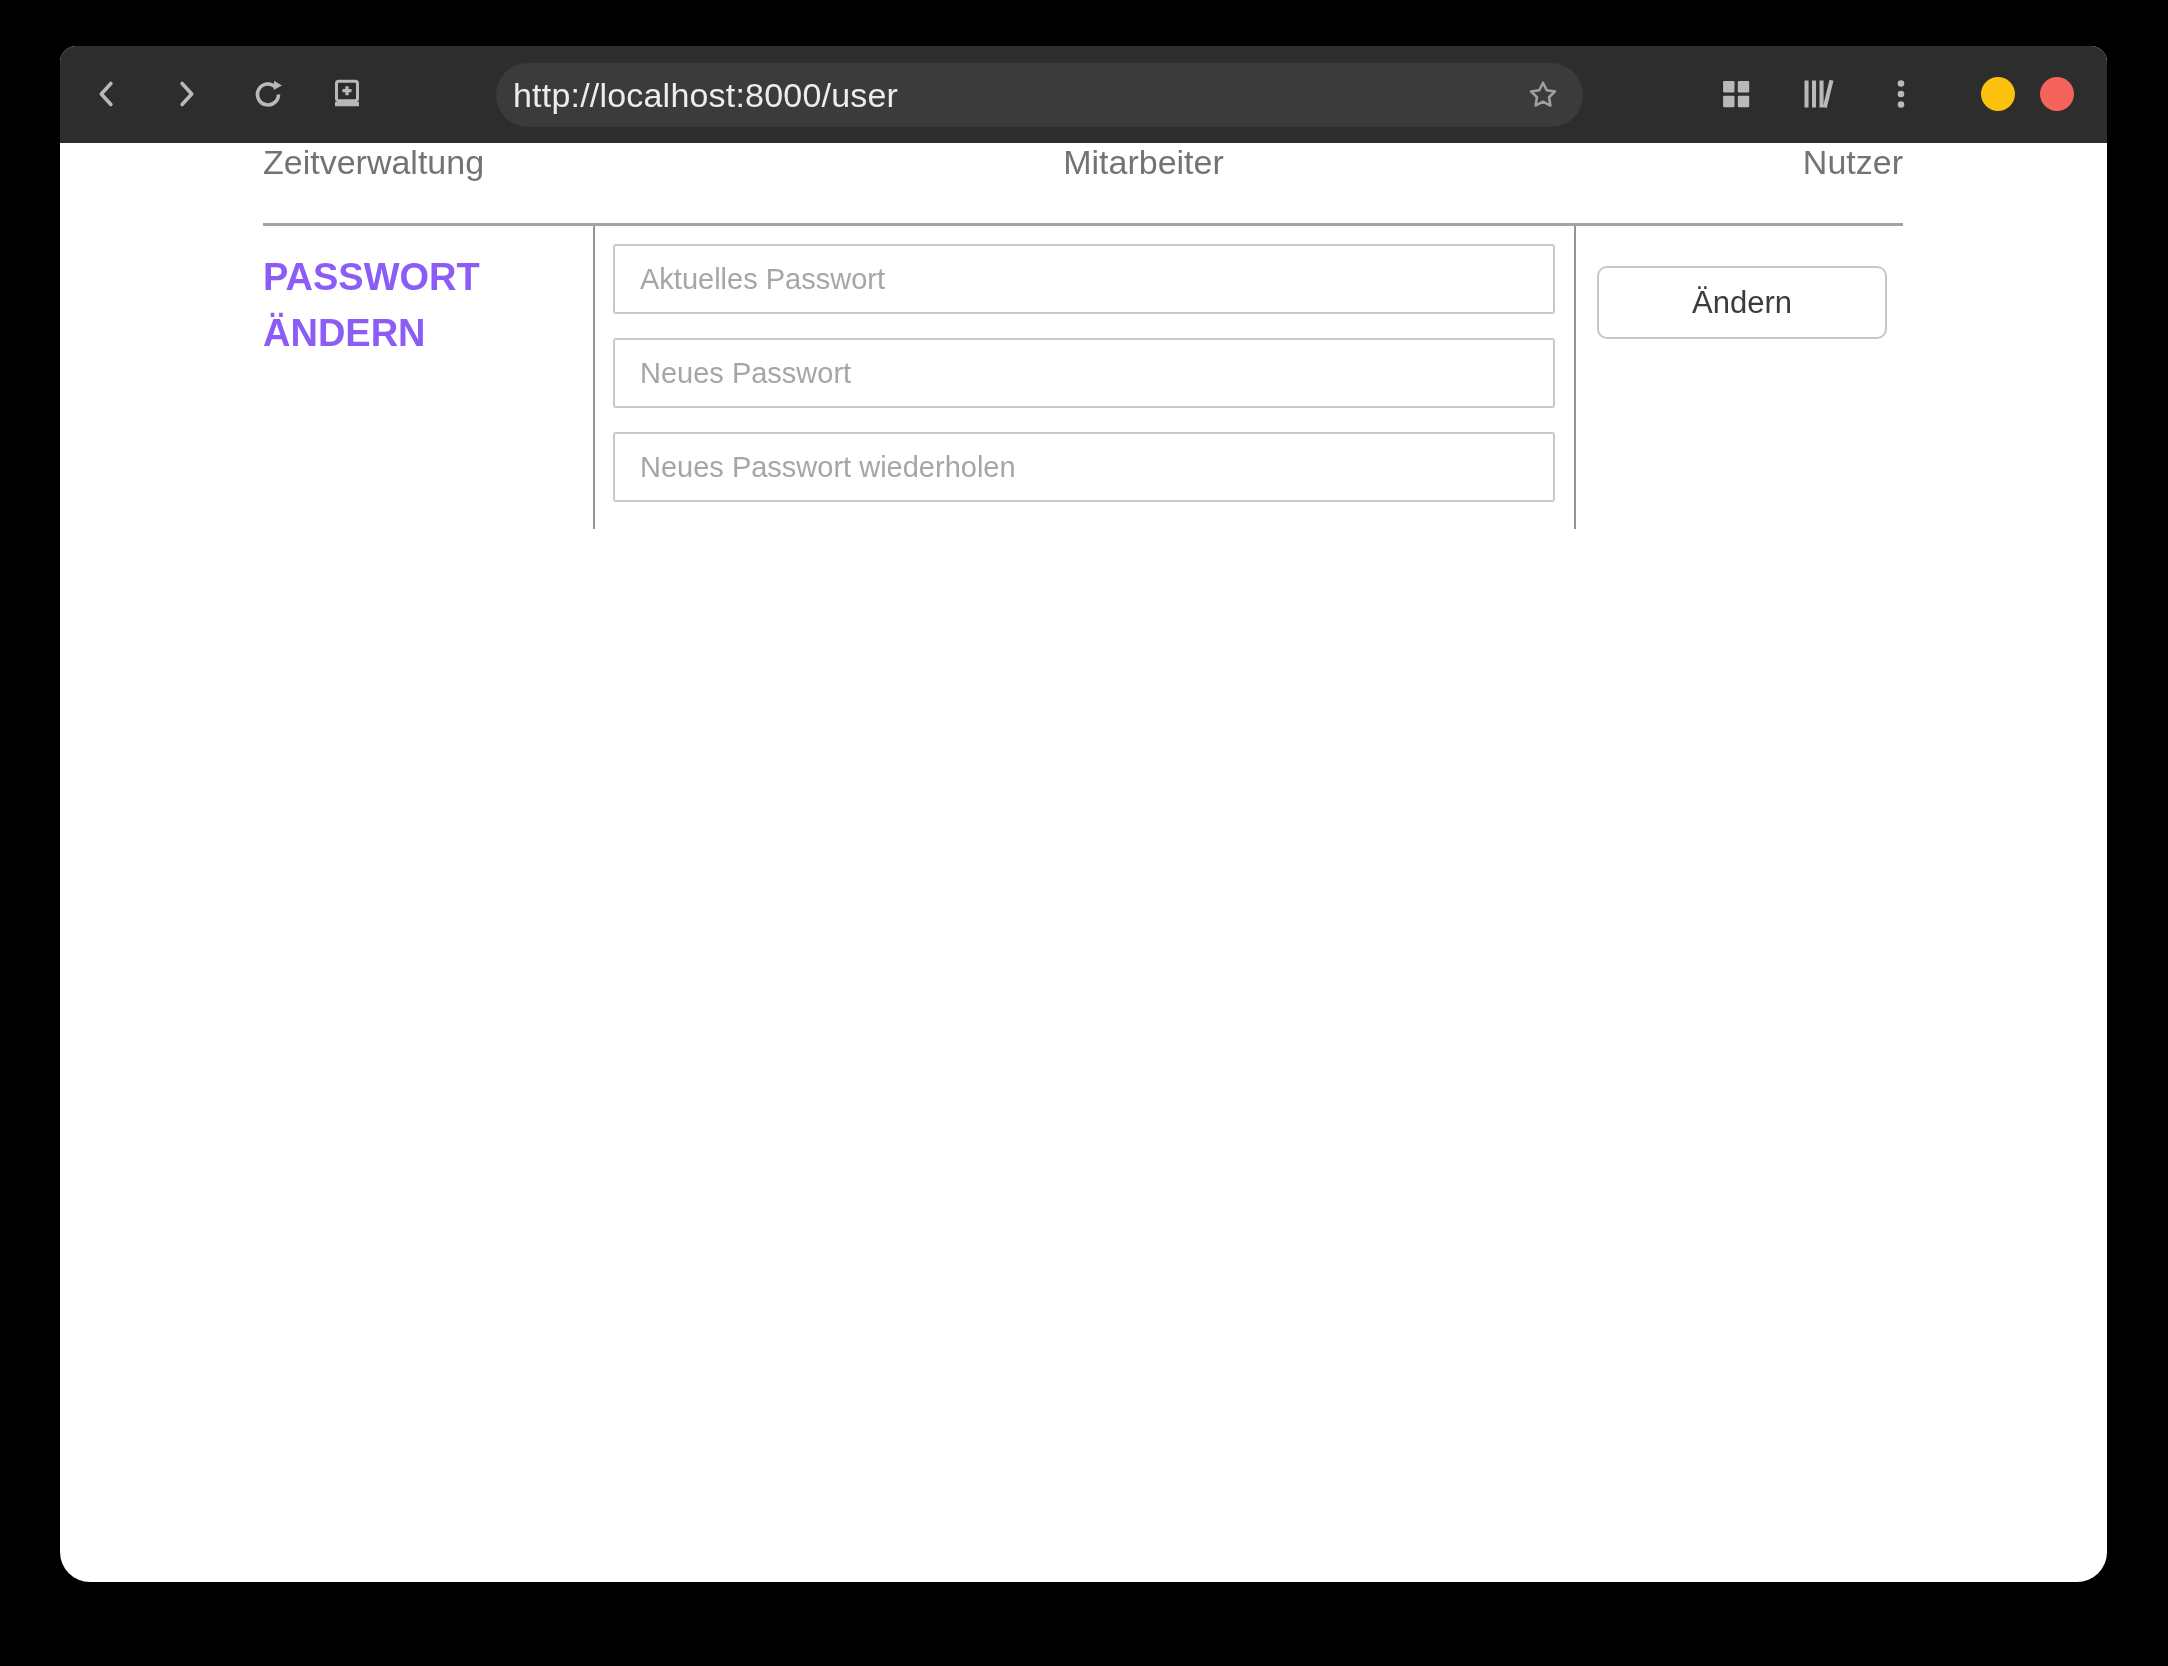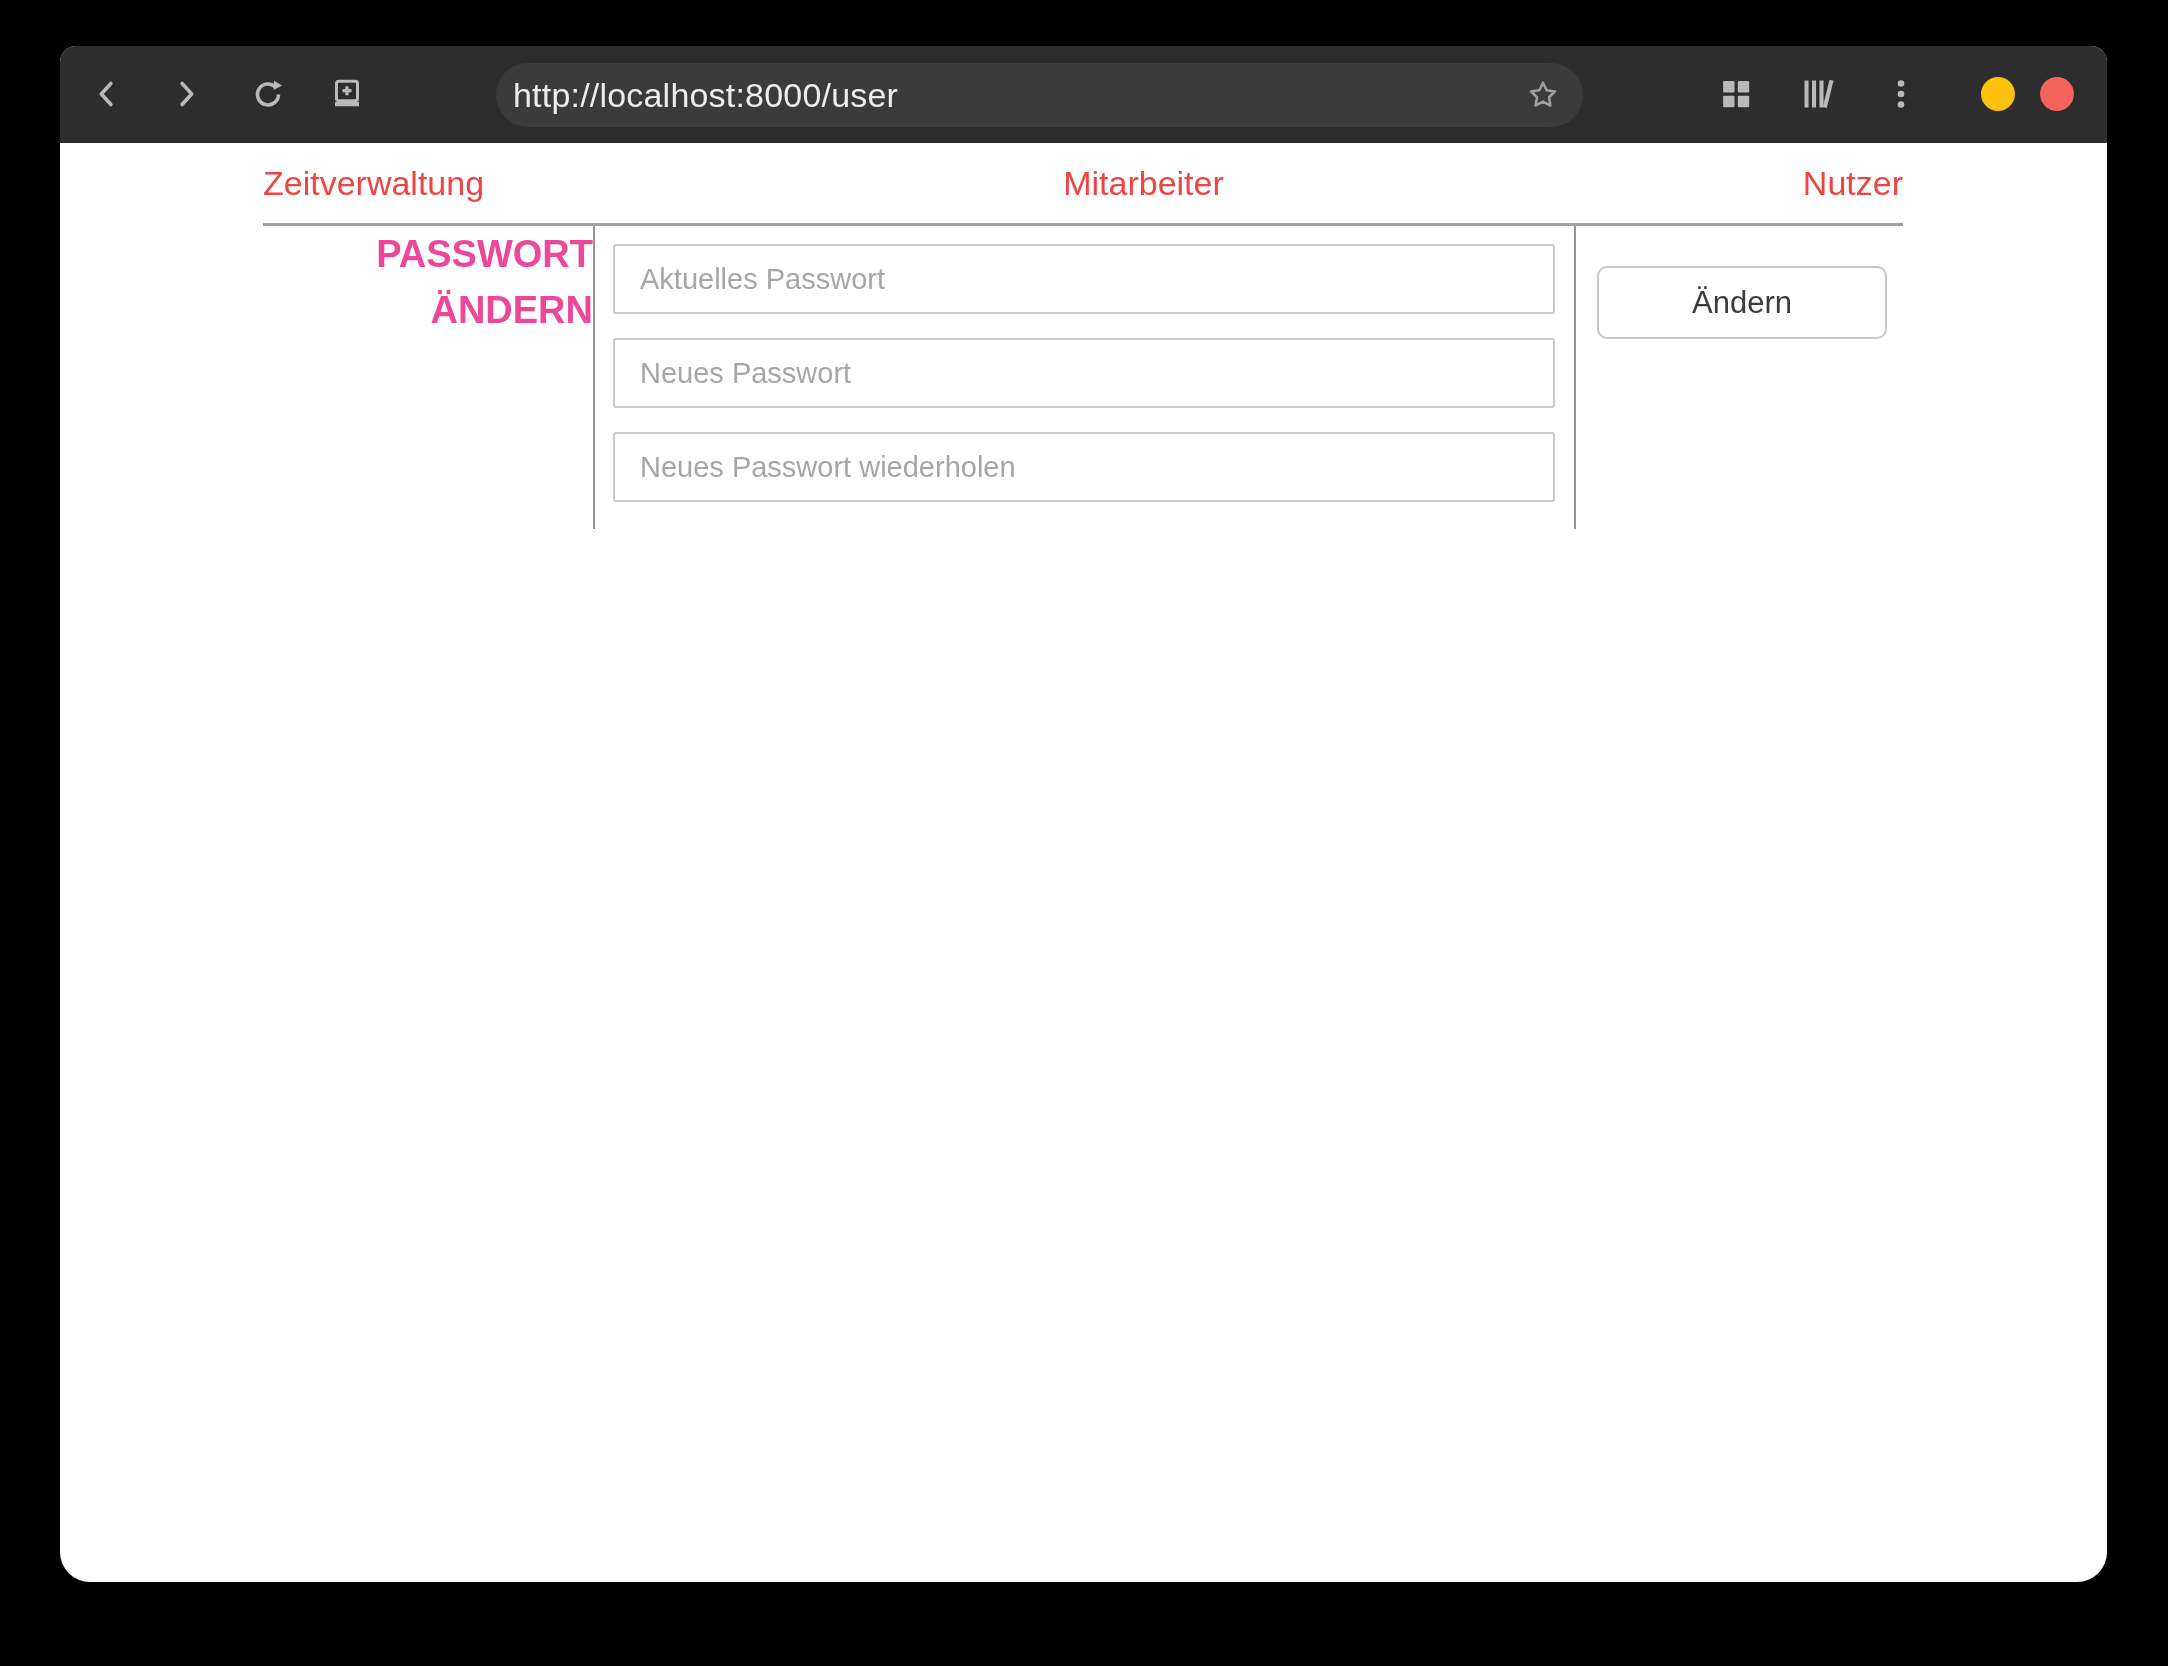--- a/index.html
+++ b/index.html
@@ -41,31 +41,31 @@
   .star-btn svg { width: 36px; height: 36px; }
 
   .win-circle { position: absolute; top: 31px; width: 34px; height: 34px; border-radius: 50%; cursor: pointer; }
   .circle-min   { left: 1921px; }
   .circle-close { left: 1980px; }
 
   
   .page { padding: 0 204px 0 203px; background: #fff; }
 
   .top-nav {
-    height: 80px; display: flex; align-items: center;
+    height: 80px; display: flex; 
     justify-content: space-between;
-    font-size: 34px; color: #ef4444;
+    font-size: 34px; color: #737373;
   }
   .top-nav .nav-link { cursor: pointer; }
 
   .pw-row { display: flex; align-items: stretch; border-top: 3px solid #a2a2a2; }
 
   .pw-heading-cell {
-    width: 330px; text-align: right;
-    font-size: 38px; font-weight: 700; line-height: 56px; color: #ec4899;
+    width: 330px; padding-top: 23px; text-align: left;
+    font-size: 38px; font-weight: 700; line-height: 56px; color: #8b5cf6;
   }
 
   .pw-fields-cell {
     width: 983px;
     border-left: 2px solid #949494; border-right: 2px solid #949494;
     padding: 18px 19px 15px 18px;
   }
   .pw-input {
     display: block; width: 100%; height: 70px;
     border: 2px solid #c9c9c9; border-radius: 3px;

